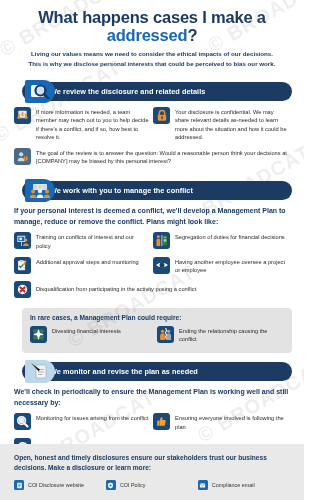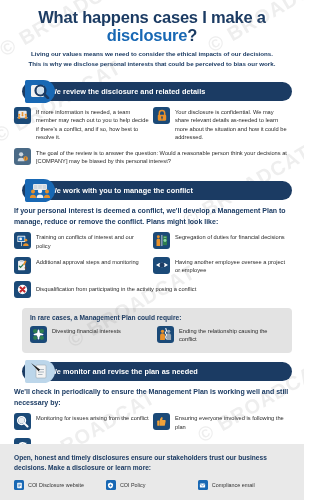--- a/index.html
+++ b/index.html
@@ -78,21 +78,21 @@
 
   <div class="wm" style="left:-8px;top:4px;">© BROADCAT</div>
   <div class="wm" style="left:200px;top:0px;">© BROADCAT</div>
   <div class="wm" style="left:-14px;top:90px;">© BROADCAT</div>
   <div class="wm" style="left:175px;top:175px;">© BROADCAT</div>
   <div class="wm" style="left:60px;top:295px;">© BROADCAT</div>
   <div class="wm" style="left:190px;top:390px;">© BROADCAT</div>
   <div class="wm" style="left:20px;top:420px;">© BROADCAT</div>
 
   <div class="header">
-    <div class="title"><span>What happens cases I make a </span><span class="accent">disclosure</span><span>?</span></div>
+    <div class="title"><span>What happens cases I make a </span><span class="accent">addressed</span><span>?</span></div>
     <div class="subtitle">
       <div>Living our values means we need to consider the ethical impacts of our decisions.</div>
       <div>This is why we disclose personal interests that could be perceived to bias our work.</div>
     </div>
   </div>
 
   <div class="sec">
     <div class="secbar">
       <div class="secicon">
         <svg width="22" height="16" viewBox="0 0 22 16">

